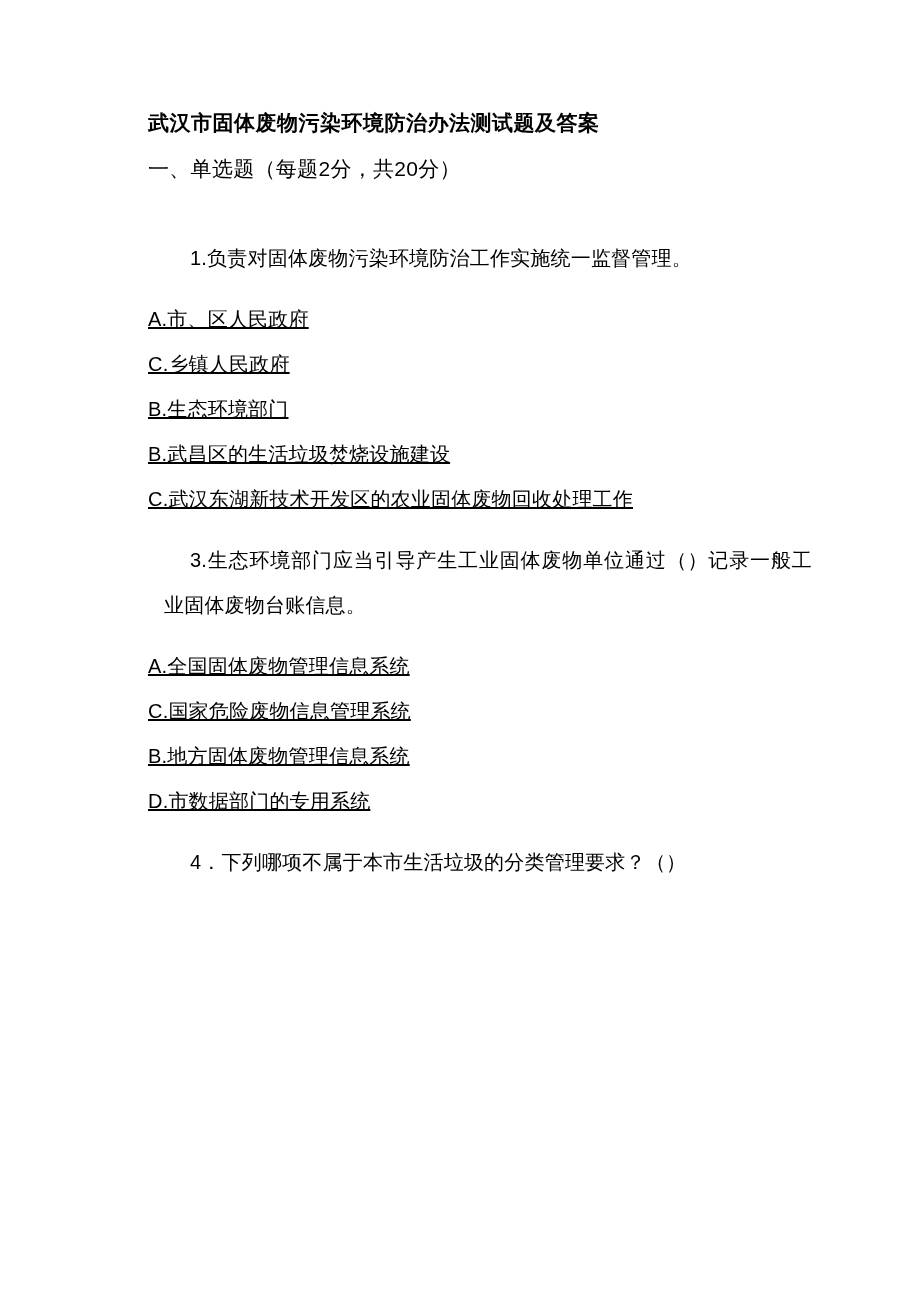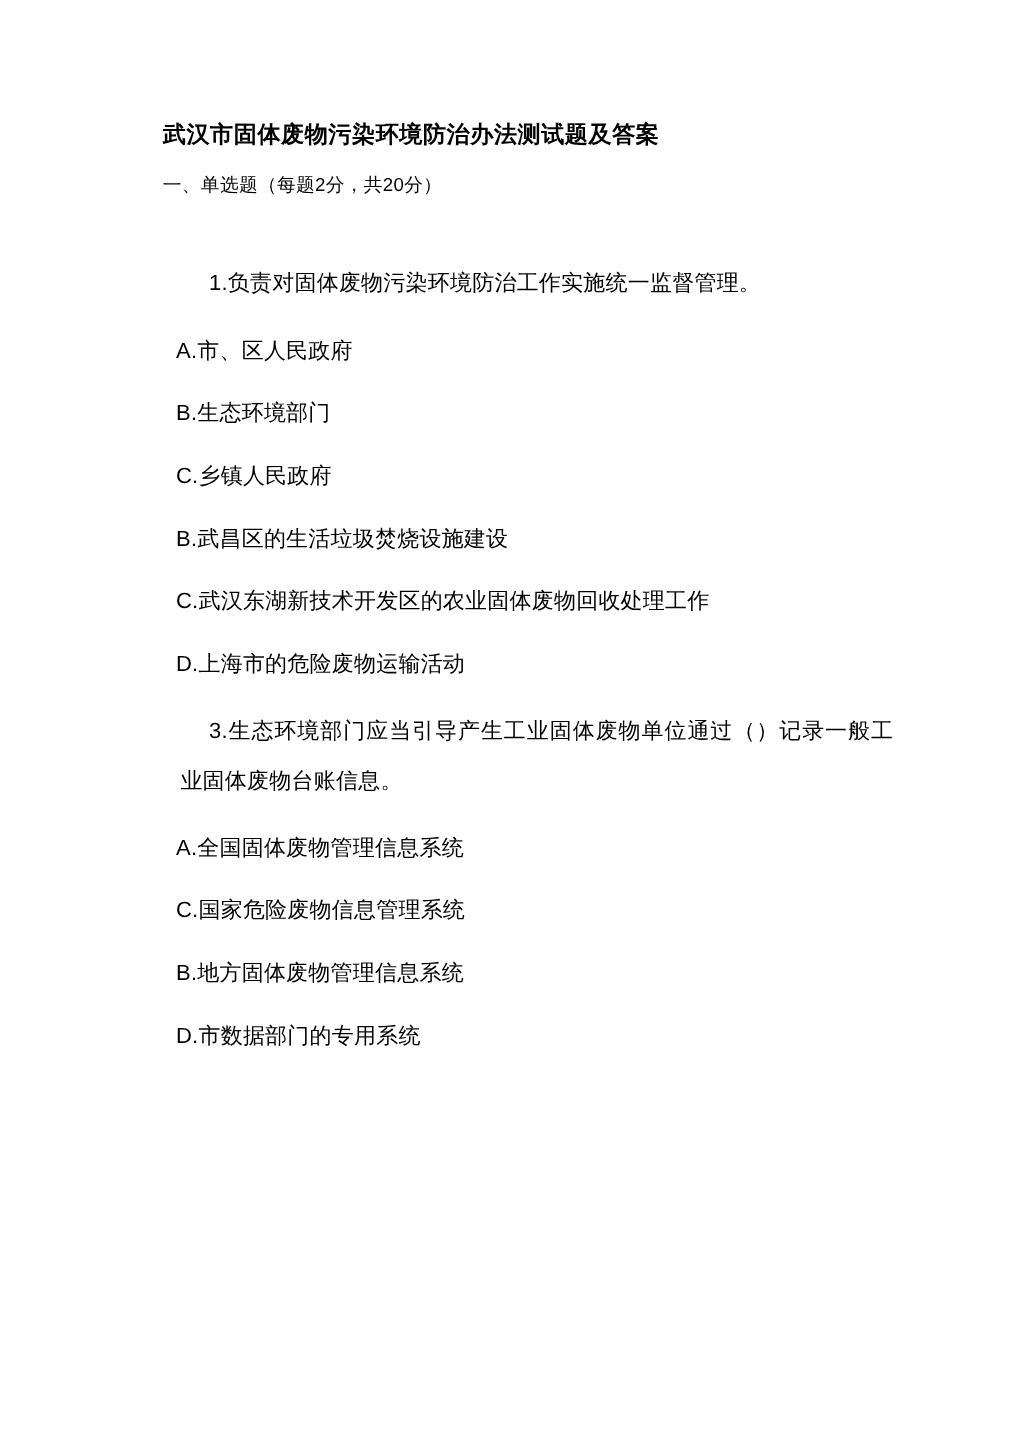--- a/index.html
+++ b/index.html
@@ -23,71 +23,74 @@
     padding: 108px 92px 12px 148px;
   }
   .doc-title {
     font-size: 21px;
     line-height: 30px;
     letter-spacing: 0.5px;
     margin: 0 0 16px 0;
     white-space: nowrap;
   }
   .section-heading {
-    font-size: 17px;
+    font-size: 21px;
     line-height: 30px;
     letter-spacing: 0.3px;
     margin: 0 0 52px 0;
     white-space: nowrap;
   }
   .q {
     font-size: 20px;
     line-height: 45px;
     letter-spacing: 0.2px;
     text-align: justify;
     text-justify: inter-ideograph;
     margin: 16px;
     text-indent: 26px;
   }
   .opt {
     font-size: 20px;
     line-height: 45px;
     letter-spacing: 0.2px;
-    margin: 12px;
+    margin: 0;
     text-indent: 0;
     white-space: nowrap;
+    text-decoration: underline;
   }
   .block {
     margin: 0 0 0 0;
   }
 </style>
 </head>
 <body>
 
 <div class="page">
 
   <h1 class="doc-title">武汉市固体废物污染环境防治办法测试题及答案</h1>
 
   <div class="section-heading">一、单选题（每题2分，共20分）</div>
 
   <div class="block">
     <p class="q">1.负责对固体废物污染环境防治工作实施统一监督管理。</p>
     <p class="opt">A.市、区人民政府</p>
+    <p class="opt">C.乡镇人民政府</p>
     <p class="opt">B.生态环境部门</p>
-    <p class="opt">C.乡镇人民政府</p>
   </div>
 
   <div class="block">
     <p class="opt">B.武昌区的生活垃圾焚烧设施建设</p>
     <p class="opt">C.武汉东湖新技术开发区的农业固体废物回收处理工作</p>
-    <p class="opt">D.上海市的危险废物运输活动</p>
   </div>
 
   <div class="block">
     <p class="q">3.生态环境部门应当引导产生工业固体废物单位通过（）记录一般工业固体废物台账信息。</p>
     <p class="opt">A.全国固体废物管理信息系统</p>
     <p class="opt">C.国家危险废物信息管理系统</p>
     <p class="opt">B.地方固体废物管理信息系统</p>
     <p class="opt">D.市数据部门的专用系统</p>
   </div>
 
+  <div class="block">
+    <p class="q">4．下列哪项不属于本市生活垃圾的分类管理要求？（）</p>
+  </div>
 
 </div>
 
 </body></html>

